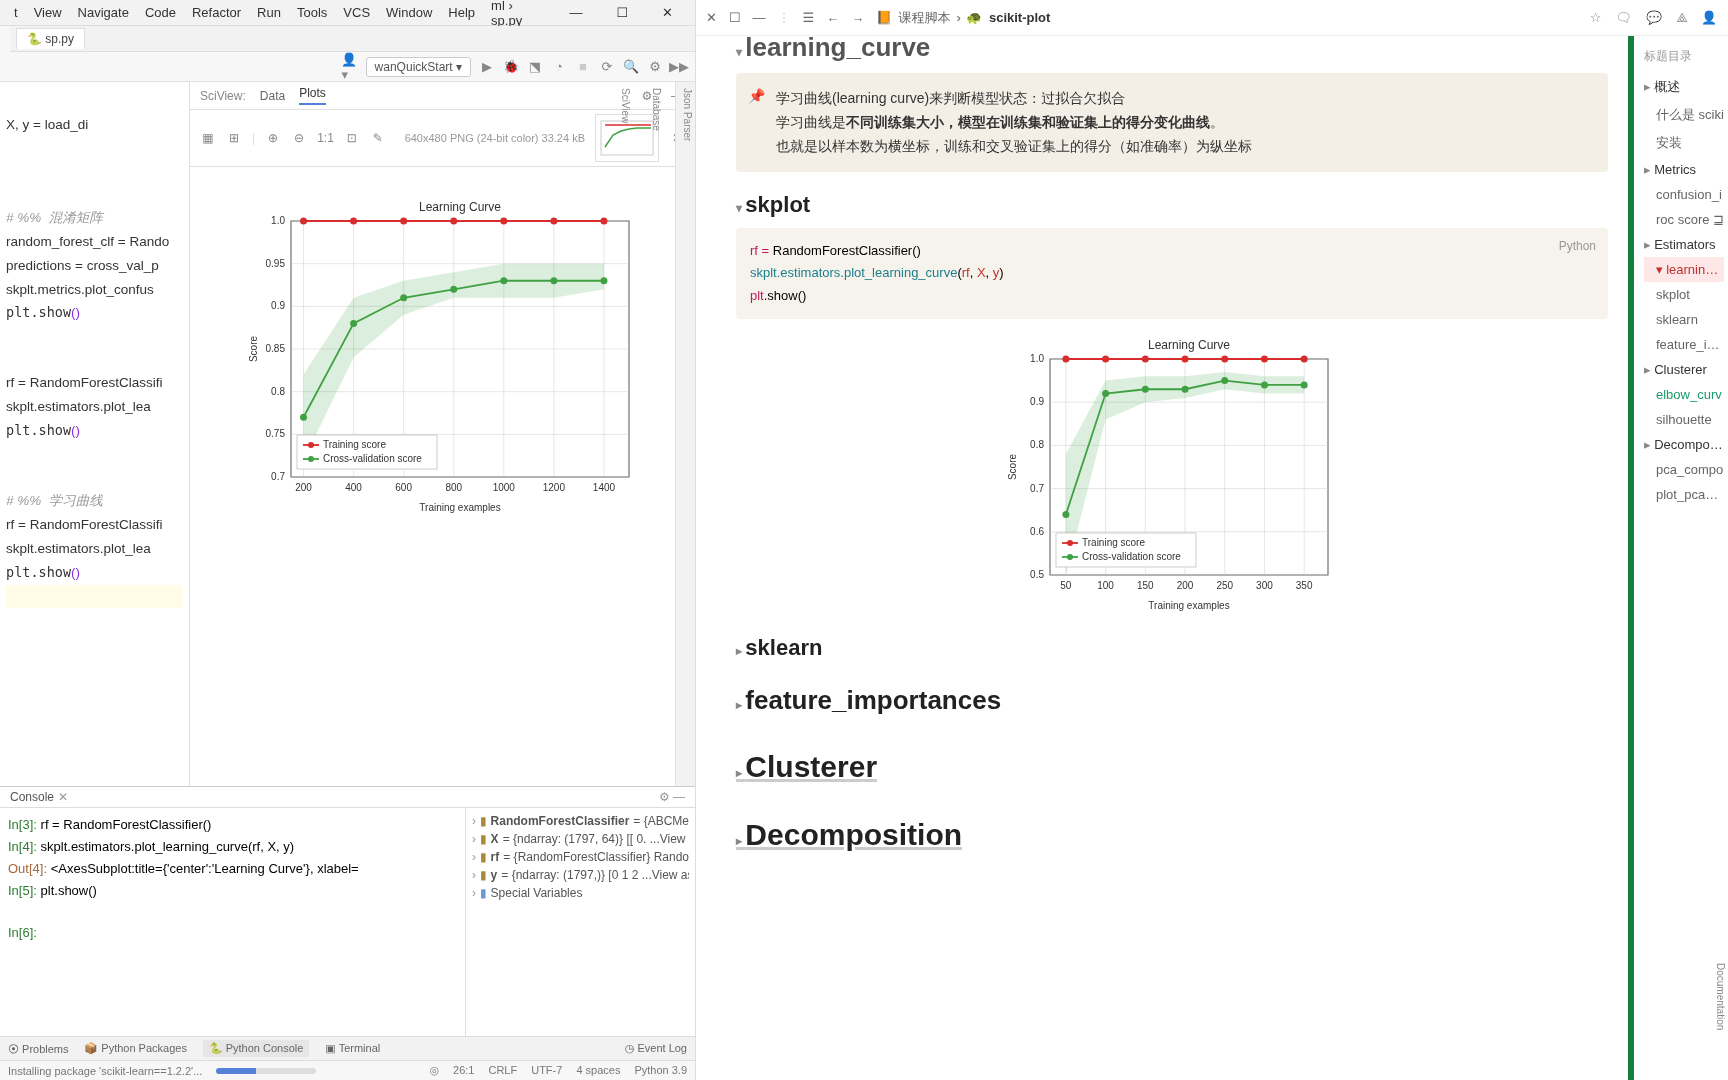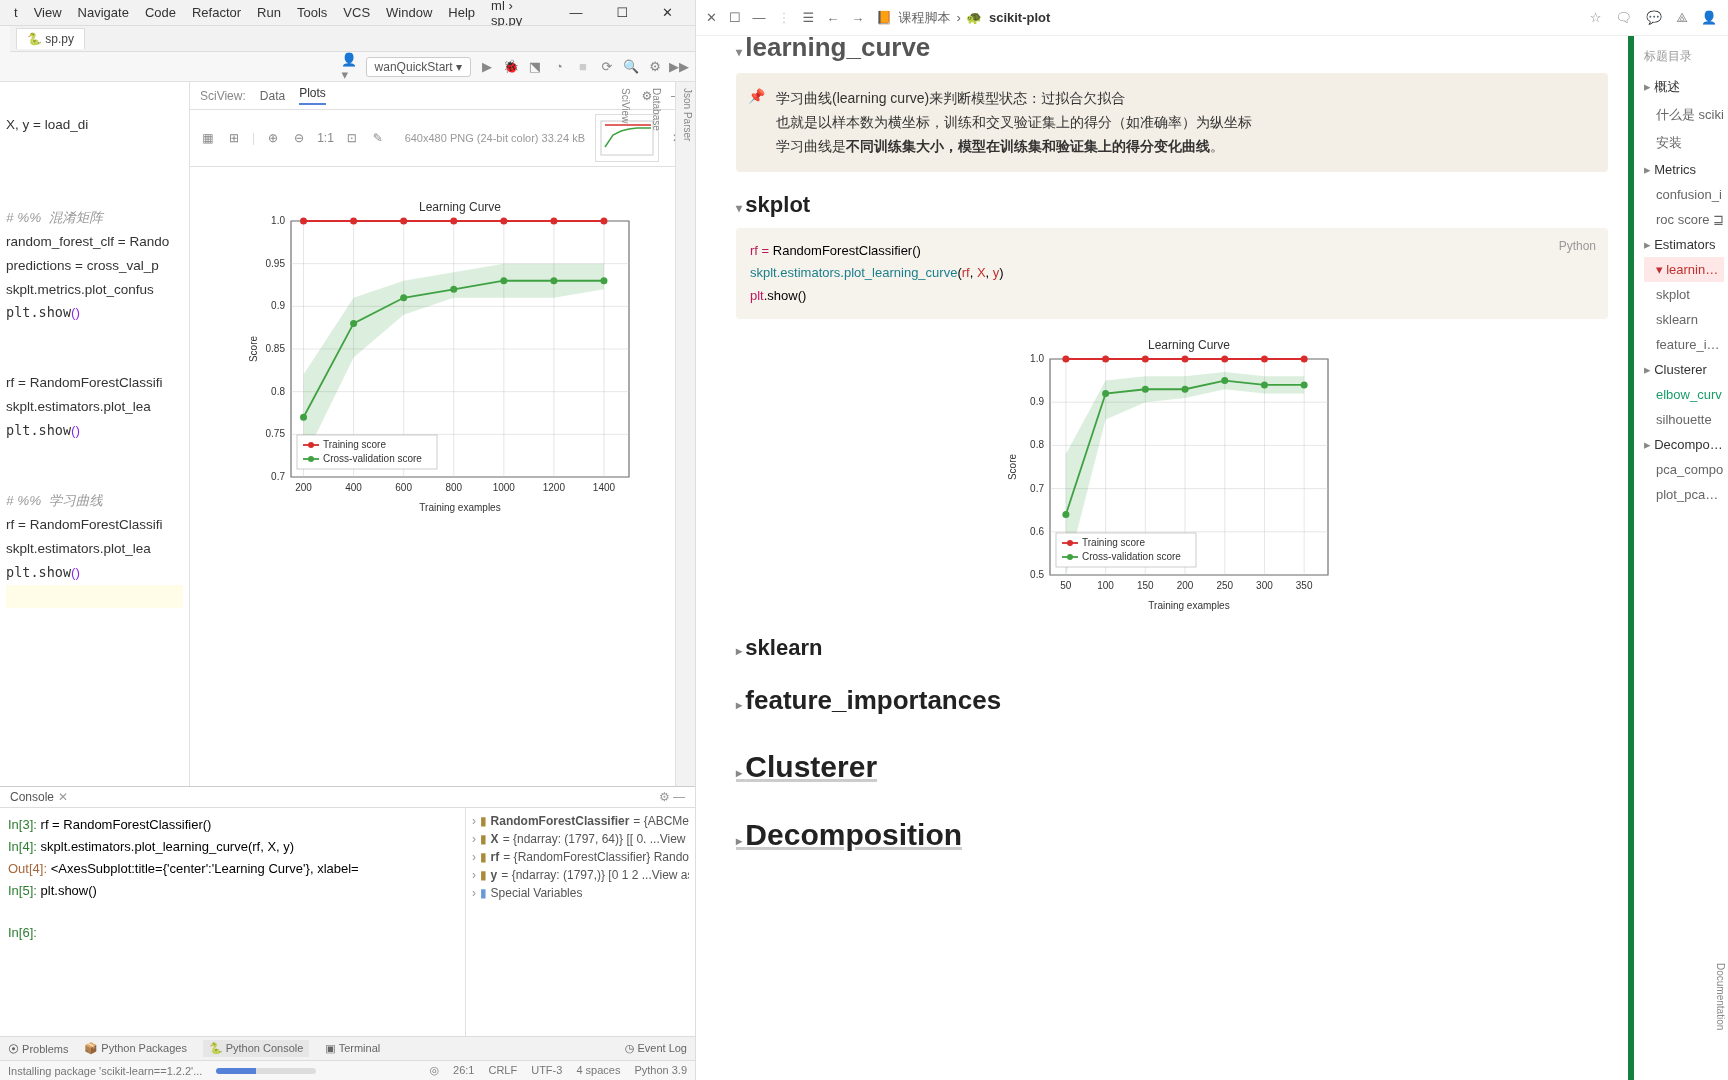--- a/index.html
+++ b/index.html
@@ -311,21 +311,21 @@
         <span>◷ <span>Event Log</span></span>
       </span>
   </div>
   <div class="statusline">
     <span>Installing package 'scikit-learn==1.2.2'...</span>
     <span style="width:100px;height:6px;background:linear-gradient(90deg,#5681d8 40%,#ddd 40%);border-radius:3px"></span>
     <span class="push">
       <span>◎</span>
       <span>26:1</span>
       <span>CRLF</span>
-      <span>UTF-3</span>
+      <span>UTF-7</span>
       <span>4 spaces</span>
       <span>Python 3.9</span>
     </span>
   </div>
 </div>
 
 <div class="notes">
   <div class="nhead">
     <span>✕</span>
     <span>☐</span>
@@ -348,22 +348,22 @@
       <span>⟁</span>
       <span>👤</span>
     </span>
   </div>
   <div class="nbody">
     <div class="ncontent">
       <h1 class="caret" style="color:#555;font-size:26px;margin-top:-4px">learning_curve</h1>
       <div class="callout">
         <span class="pin">📌</span>
         <div>学习曲线(learning curve)来判断模型状态：过拟合欠拟合</div>
+        <div><span>学习曲线是</span><b>不同训练集大小，模型在训练集和验证集上的得分变化曲线</b><span>。</span></div>
         <div>也就是以样本数为横坐标，训练和交叉验证集上的得分（如准确率）为纵坐标</div>
-        <div><span>学习曲线是</span><b>不同训练集大小，模型在训练集和验证集上的得分变化曲线</b><span>。</span></div>
       </div>
 
       <h1 class="caret" style="font-size:22px">skplot</h1>
       <div class="codebox">
         <span class="lang">Python</span>
         <div><span class="kw">rf = </span>RandomForestClassifier()</div>
         <div><span class="fn">skplt.estimators.plot_learning_curve</span>(<span class="arg">rf</span>, <span class="arg">X</span>, <span class="arg">y</span>)</div>
         <div><span class="kw">plt</span>.show()</div>
       </div>
       <div class="plotbox">

